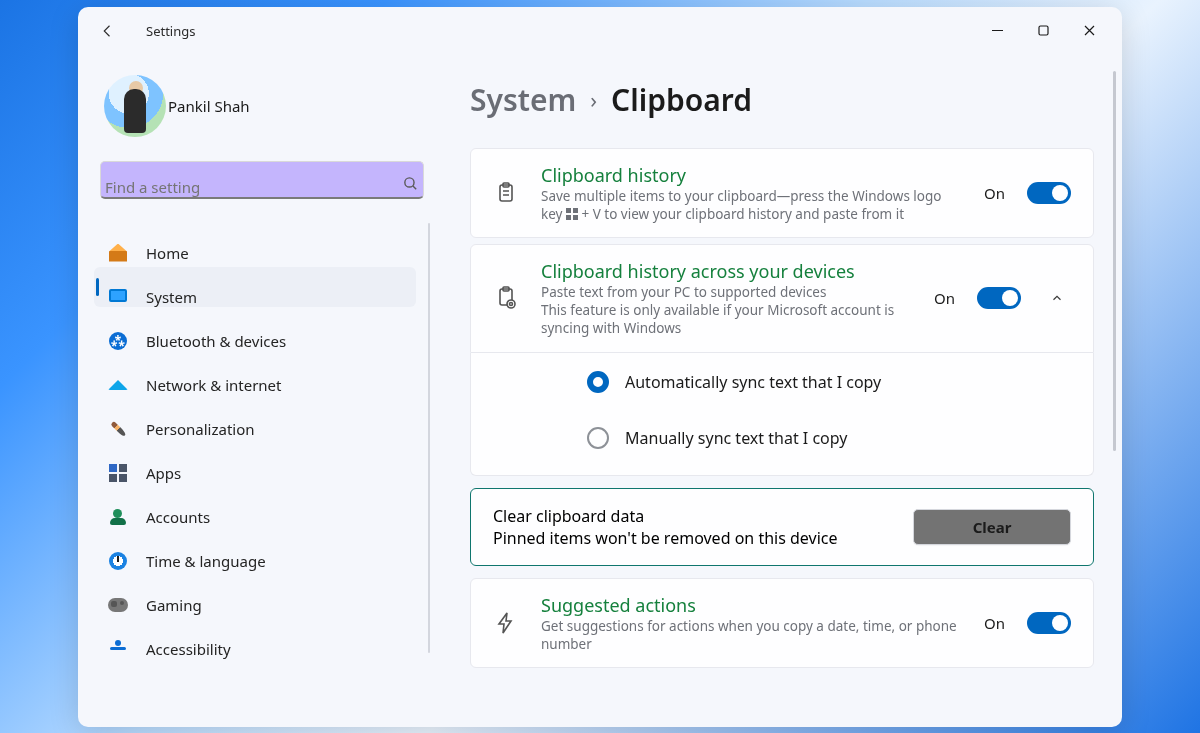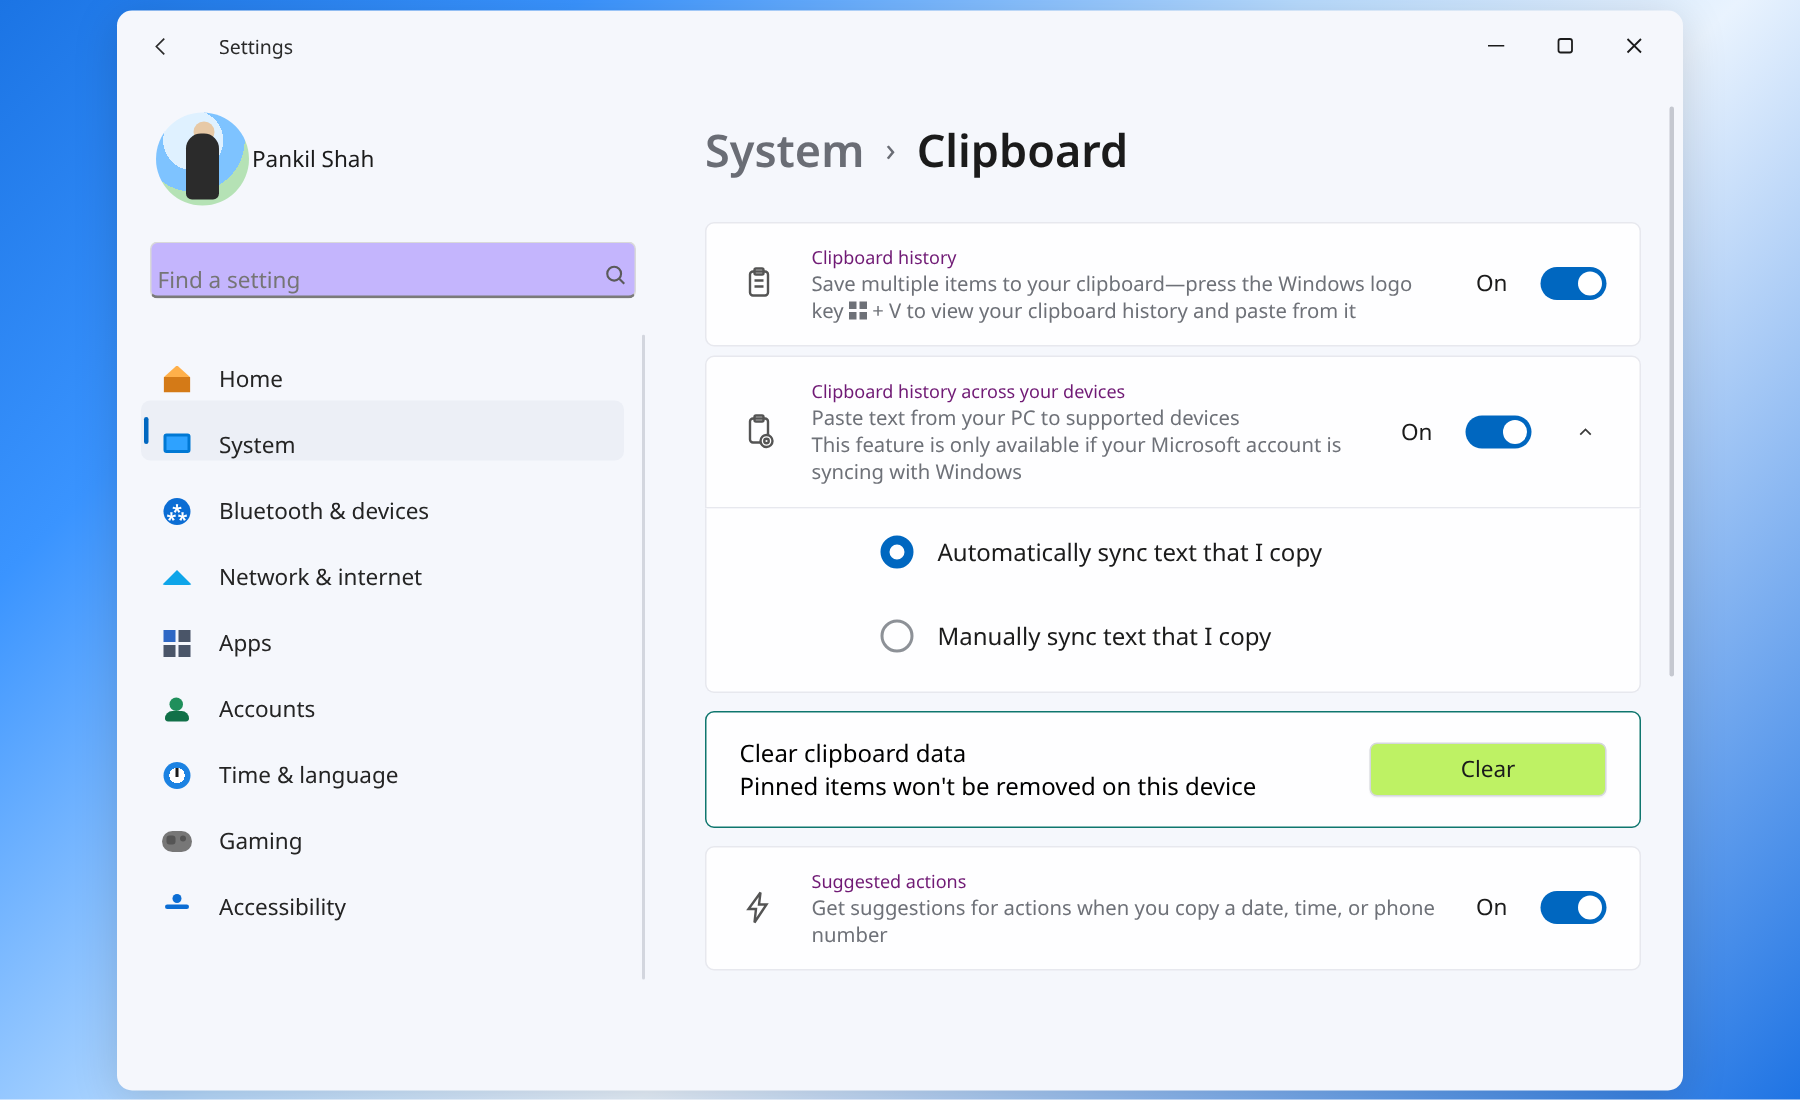--- a/index.html
+++ b/index.html
@@ -85,21 +85,21 @@
   .crumb-sep { font-size:22px; color:#6a6d75; }
   .crumb-current { font-size:30px; font-weight:600; color:#1b1b1b; }
   .card-stack { display:flex; flex-direction:column; gap:6px; }
   .card {
     background:#fefeff; border:1px solid #e7e8ee; border-radius:6px;
     padding:14px 22px; display:flex; align-items:center; gap:22px;
   }
   .card .icon { width:26px; display:flex; align-items:center; justify-content:center; color:#4a4a4a;}
   .card .icon svg{ width:24px; height:24px; }
   .card .text { flex:1; }
-  .card .title { font-size:12px; color:#701a75; }
+  .card .title { font-size:18px; color:#15803d; }
   .card .desc { font-size:13.5px; color:#6e7178; line-height:1.35; max-width:560px; }
   .desc .winkey{
     display:inline-block; width:12px; height:12px; vertical-align:-1px;
     background:
       linear-gradient(#6e7178,#6e7178) left top/5px 5px no-repeat,
       linear-gradient(#6e7178,#6e7178) right top/5px 5px no-repeat,
       linear-gradient(#6e7178,#6e7178) left bottom/5px 5px no-repeat,
       linear-gradient(#6e7178,#6e7178) right bottom/5px 5px no-repeat;
   }
   .state-label { font-size:15px; color:#1b1b1b; }
@@ -121,22 +121,22 @@
     width:22px;height:22px;border-radius:50%;border:2px solid #8d9197;
   }
   .radio.selected{ border:6px solid #0067c0; }
   .radio-label{ font-size:16px; color:#1b1b1b;}
   .clear-card{
     background:#fefeff; border:1px solid #0f766e; border-radius:6px;
     padding:16px 22px; display:flex; align-items:center; gap:22px; margin-top:6px;
   }
   .clear-card .text{flex:1;}
   .clear-btn{
-    width:158px; height:36px; border:1px solid #d5d7dd; background:#bef264; border-radius:5px;
-    font-size:15px; color:#1b1b1b; cursor:pointer; box-shadow: 0 1px 1px rgba(0,0,0,.04);
+    width:158px; height:36px; border:1px solid #d5d7dd; background:#737373; border-radius:5px;
+    font-size:15px; color:#1b1b1b; cursor:pointer; box-shadow: 0 1px 1px rgba(0,0,0,.04); font-weight: bold;
   }
   .scrollbar{
     position:absolute; right:6px; top:16px; width:3px; height:380px; background:#c5c8d0; border-radius:3px;
   }
   
   .ic-home{ background:linear-gradient(180deg,#ffb04a 40%,#d47a17 0); width:18px;height:18px; clip-path: polygon(50% 0,100% 45%,100% 100%,0 100%,0 45%);}
   .ic-system{ display:flex; align-items:flex-end; }
   .ic-system .m{ width:18px;height:13px;border:2px solid #0078d4;border-radius:2px;background:#2ea2ff;margin-bottom:3px;}
   .ic-bt{ width:18px;height:18px;border-radius:50%;background:#0b6dd4;display:flex;align-items:center;justify-content:center;color:#fff;font-size:12px;font-weight:700;}
   .ic-net{ width:0;height:0;border-left:10px solid transparent;border-right:10px solid transparent;border-bottom:10px solid #0ea5e9;border-radius:2px;}
@@ -224,20 +224,26 @@
             <span>Bluetooth &amp; devices</span>
           </div>
           <div class="nav-item">
             <span class="nav-icon">
                 <span class="ic-net"></span>
               </span>
             <span>Network &amp; internet</span>
           </div>
           <div class="nav-item">
             <span class="nav-icon">
+                <span class="ic-pers"></span>
+              </span>
+            <span>Personalization</span>
+          </div>
+          <div class="nav-item">
+            <span class="nav-icon">
                 <span class="ic-apps">
                   <span></span>
                   <span></span>
                   <span></span>
                   <span></span>
                 </span>
               </span>
             <span>Apps</span>
           </div>
           <div class="nav-item">

